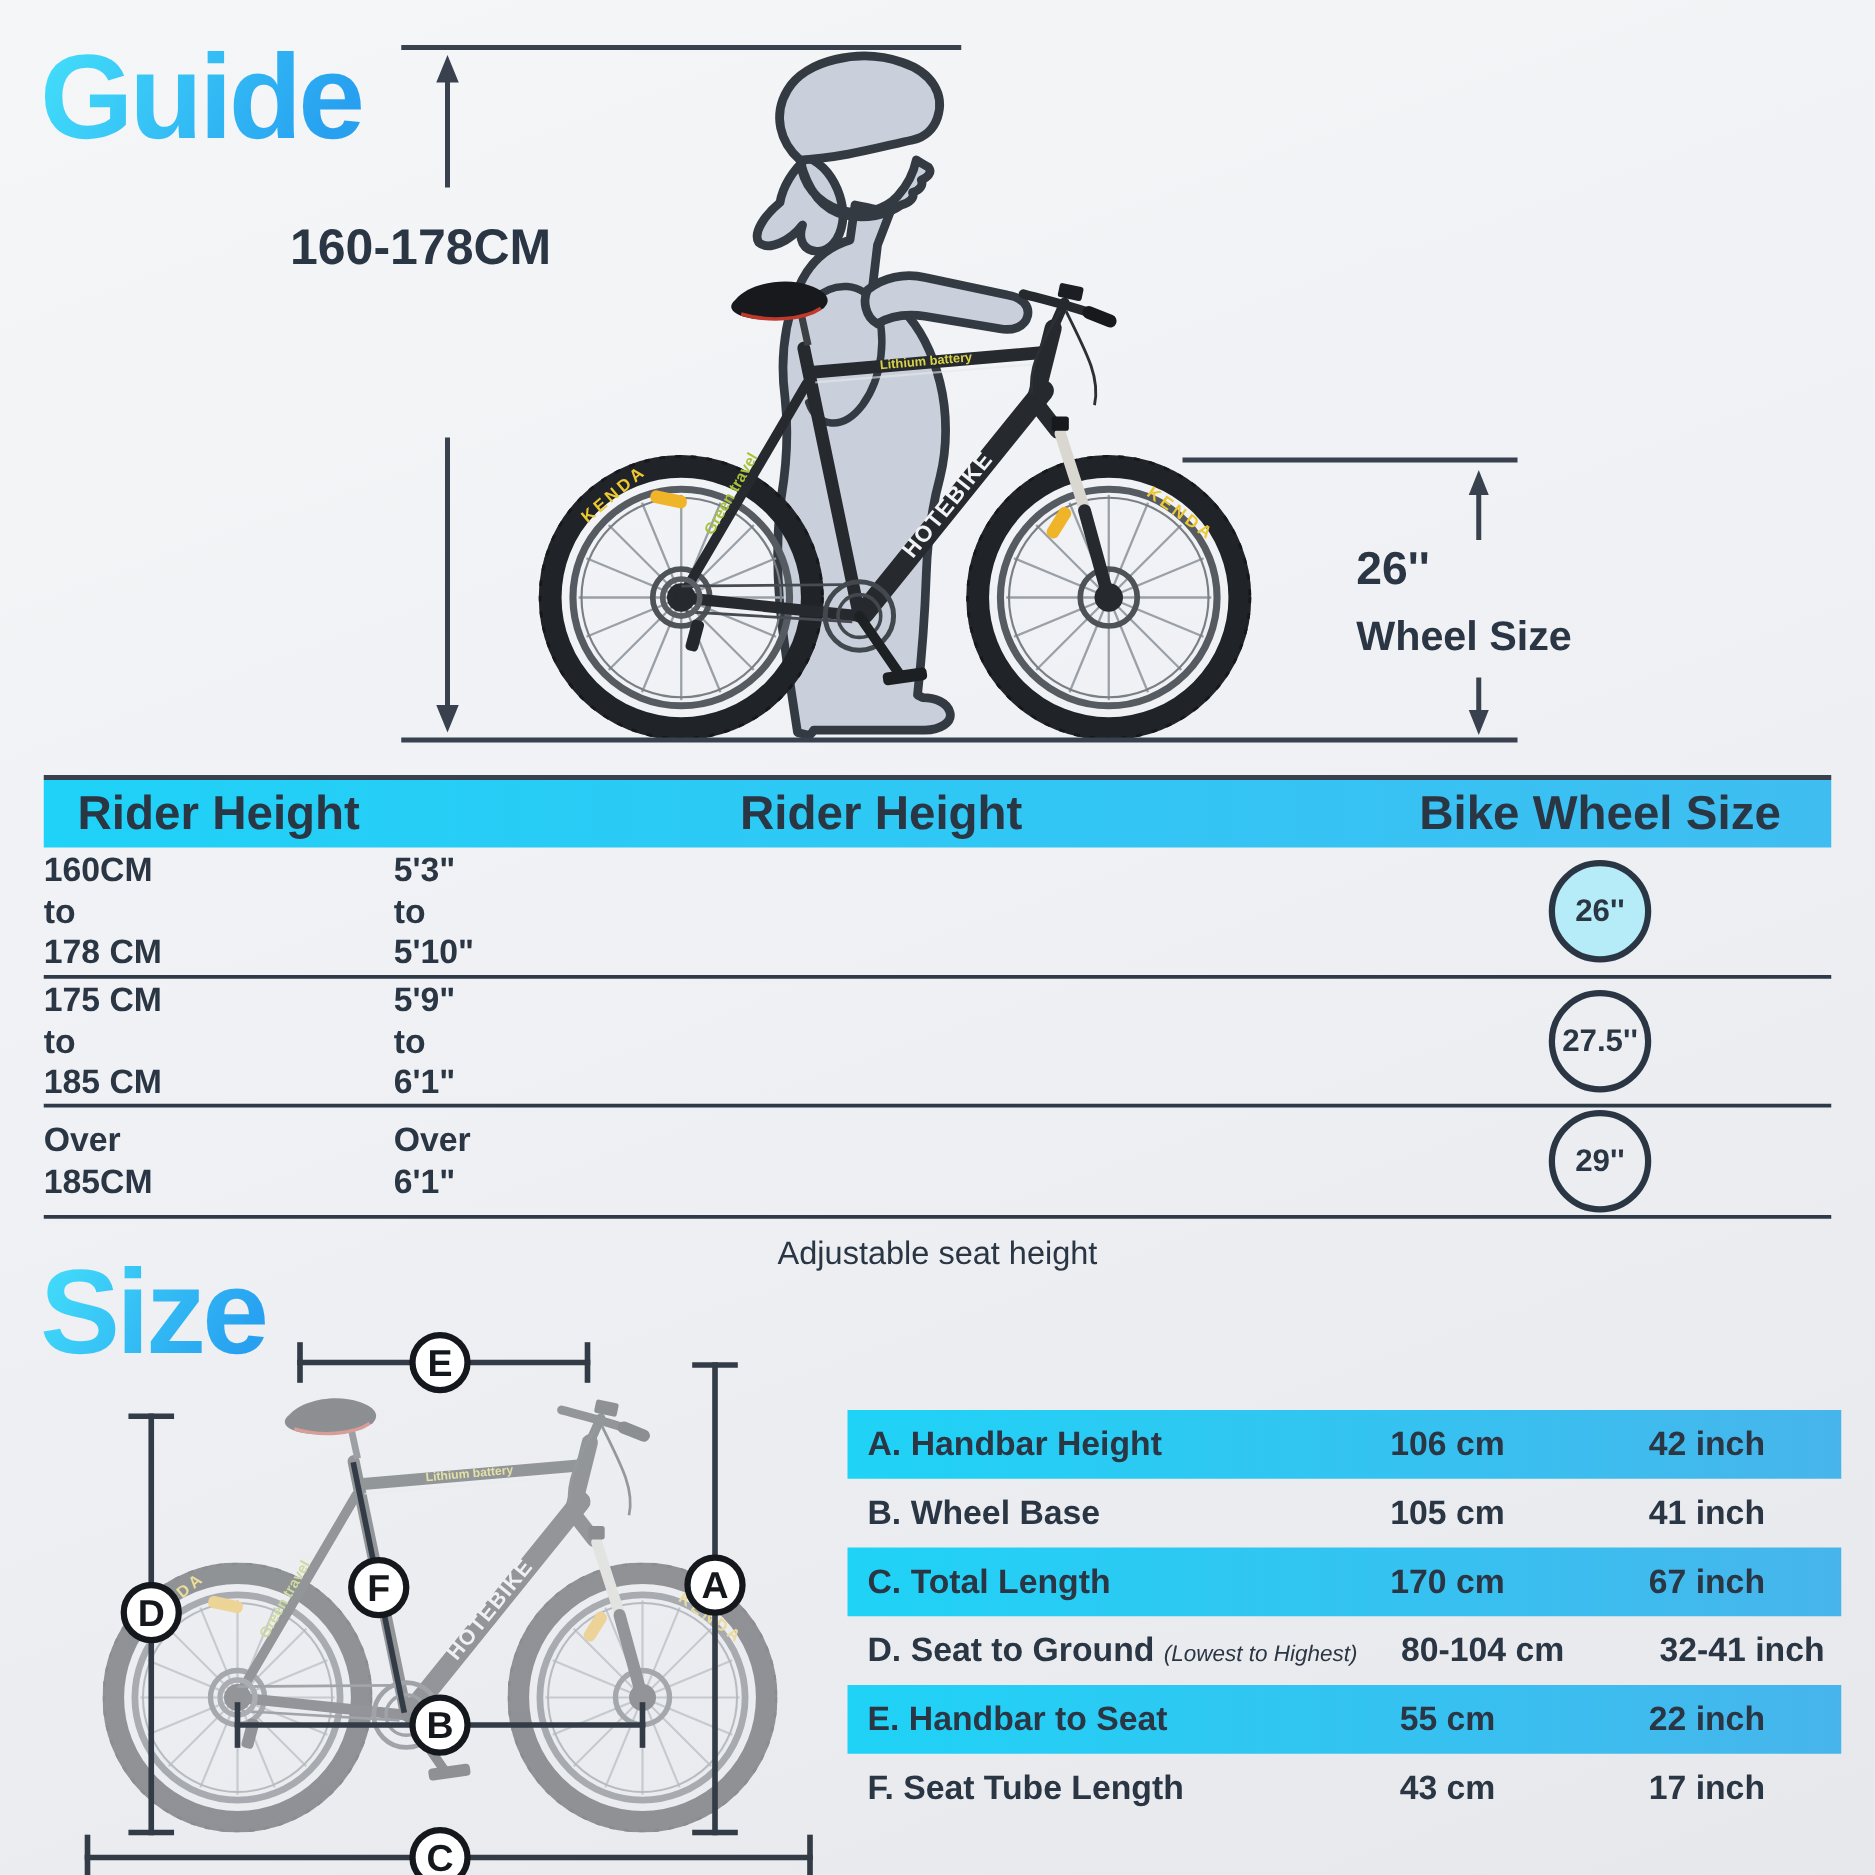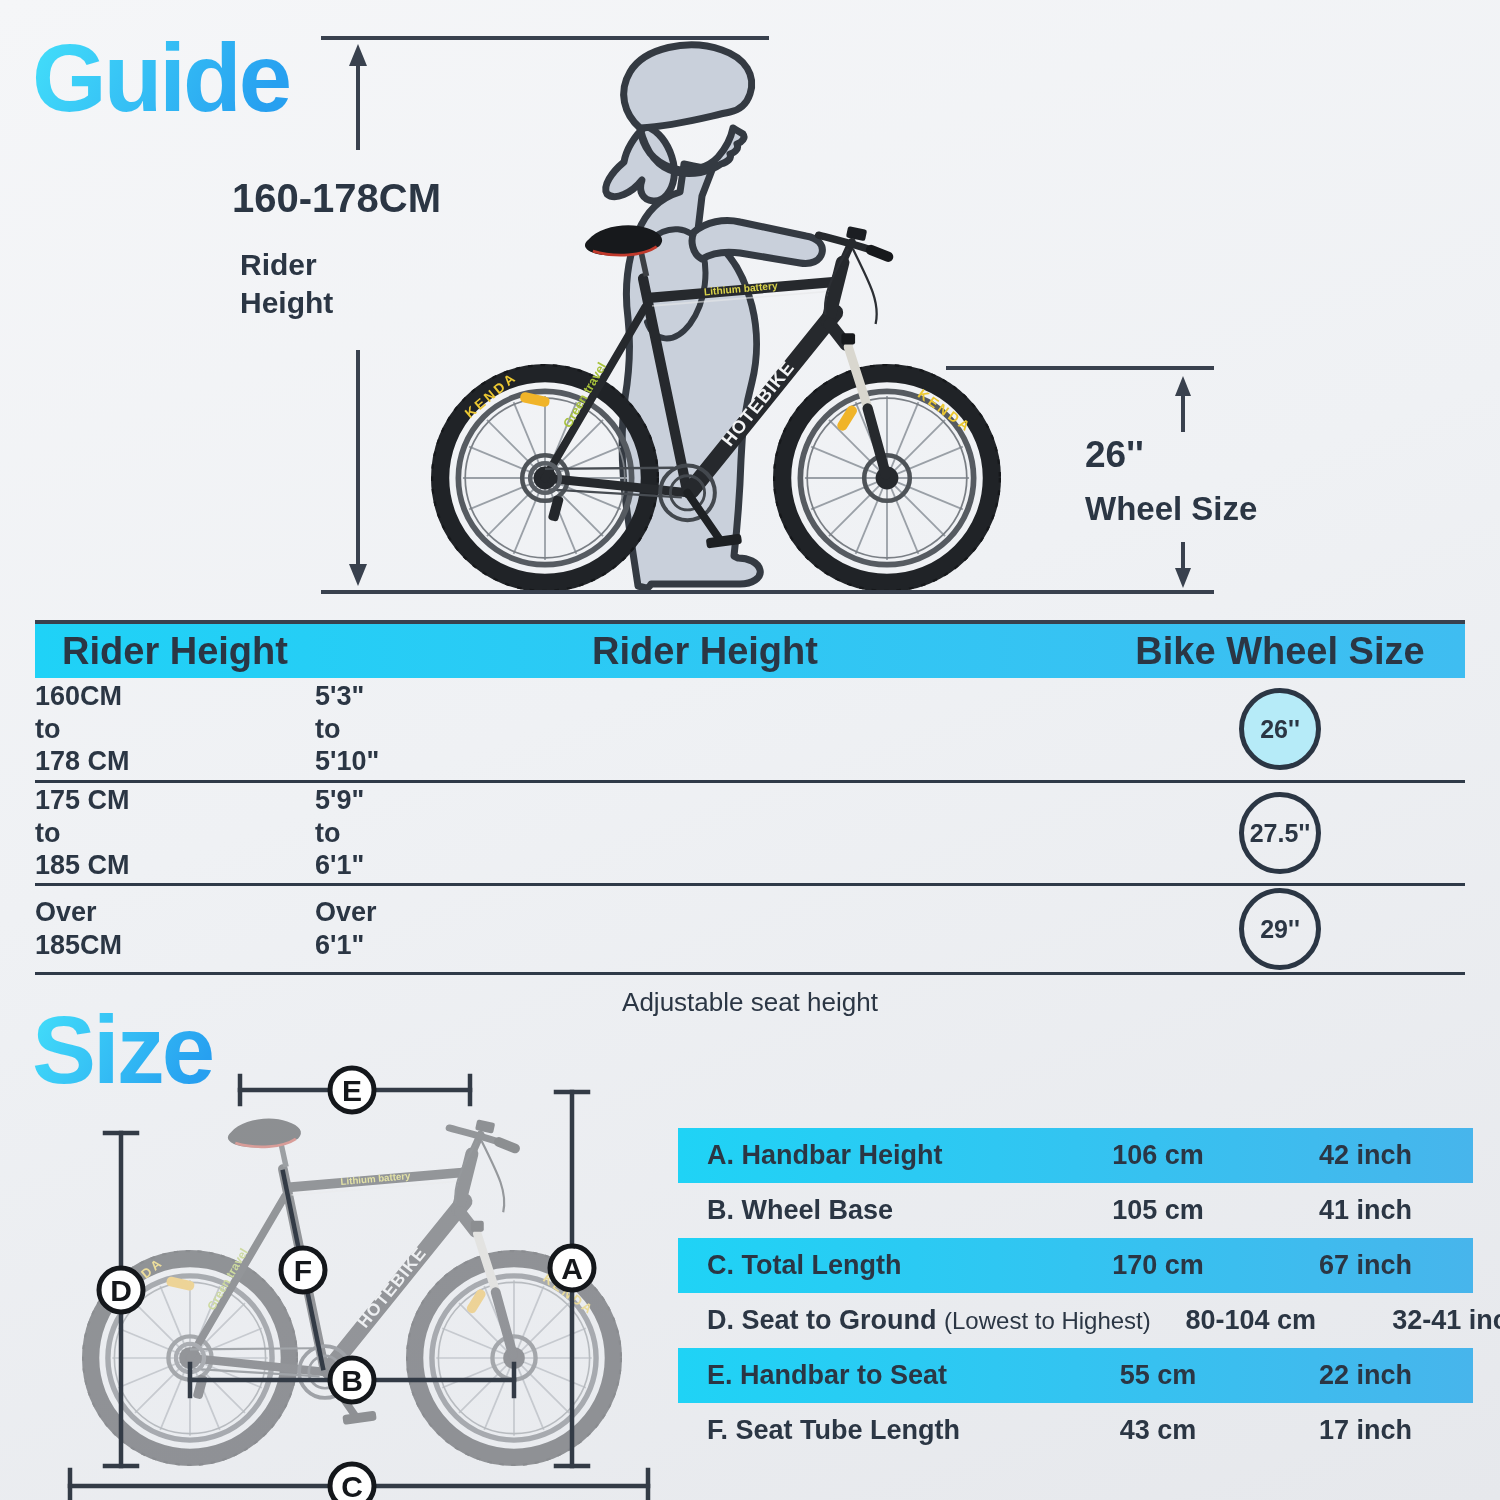--- a/index.html
+++ b/index.html
@@ -32,22 +32,22 @@
   .wcircle{width:82px;height:82px;border:5px solid #2b3644;border-radius:50%;box-sizing:border-box;
     display:flex;align-items:center;justify-content:center;font-size:25px;font-weight:700;}
   .wcircle.hl{background:#b6ebf8;}
   .gnote{margin-top:12px;text-align:center;font-size:26px;font-weight:400;}
 
   
   .stable{left:678px;top:1128px;width:795px;}
   .srow{display:grid;grid-template-columns:1fr 200px 215px;height:55px;align-items:center;
     font-size:27px;font-weight:700;}
   .srow.hl{background:linear-gradient(90deg,#1fd3f6,#47b5ec);}
-  .srow .lab{padding-left:29px;white-space:nowrap;}
-  .srow .lab .sub{font-size:24px;font-weight:400;}
+  .srow .lab{padding-left:16px;white-space:nowrap;}
+  .srow .lab .sub{font-size:18px;font-weight:400;font-style:italic;}
   .srow .val{text-align:center;}
 
   
   .mline{stroke:#333b46;stroke-width:4.5;stroke-linecap:square;fill:none;}
   .gline{stroke:#39414e;stroke-width:4;stroke-linecap:square;fill:none;}
   .garrow{fill:#39414e;}
   .mcircle circle{fill:#ffffff;stroke:#14171b;stroke-width:5;}
   .mcircle text{font-size:30px;font-weight:700;fill:#14171b;text-anchor:middle;}
   .tire{stroke:#202327;stroke-width:16;fill:none;}
   .tread{stroke:#16181b;stroke-width:2;fill:none;stroke-dasharray:4 7;}
@@ -170,24 +170,20 @@
     <g>
       <line class="gline" x1="948" y1="368" x2="1212" y2="368"></line>
       <line class="gline" x1="1183" y1="392" x2="1183" y2="430"></line>
       <polygon class="garrow" points="1183,376 1175,396 1191,396"></polygon>
       <line class="gline" x1="1183" y1="544" x2="1183" y2="572"></line>
       <polygon class="garrow" points="1183,588 1175,568 1191,568"></polygon>
     </g>
   </svg>
 
   <div class="abs dim-text" style="left:232px;top:176px;width:250px;font-size:40px;">160-178CM</div>
-  <div class="abs dim-text" style="left:240px;top:246px;width:240px;font-size:30px;line-height:1.25;">
-    <div>Rider</div>
-    <div>Height</div>
-  </div>
   <div class="abs dim-text" style="left:1085px;top:434px;width:200px;font-size:37px;">26''</div>
   <div class="abs dim-text" style="left:1085px;top:490px;width:200px;font-size:33px;">Wheel Size</div>
 
   <div class="abs gtable">
     <div class="ghead">
       <div class="gc">Rider Height</div>
       <div class="gc">Rider Height</div>
       <div class="gc">Bike Wheel Size</div>
     </div>
 

